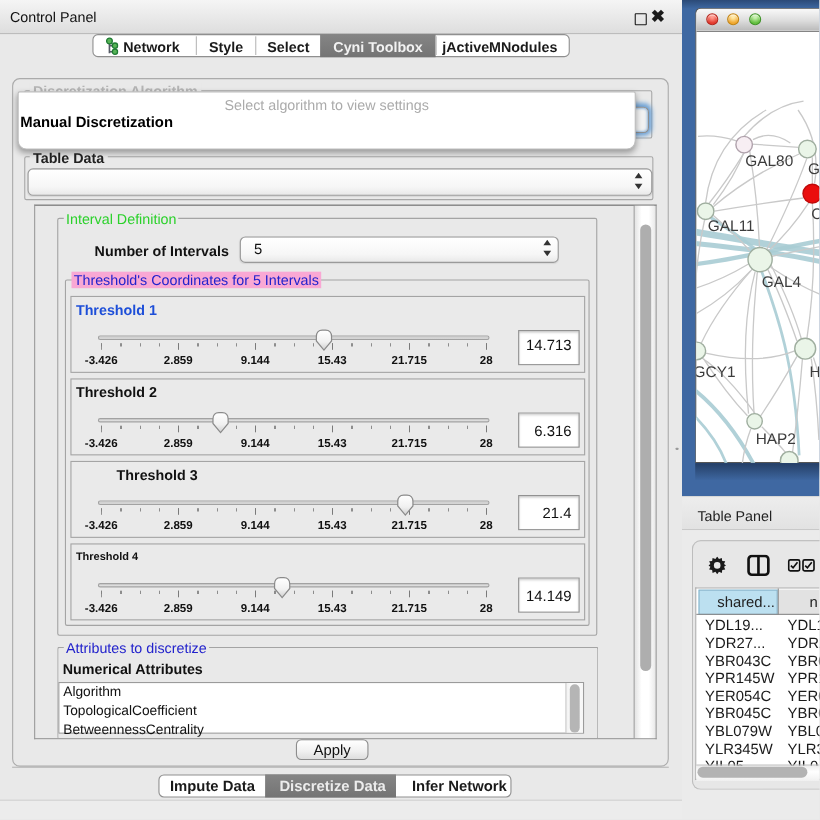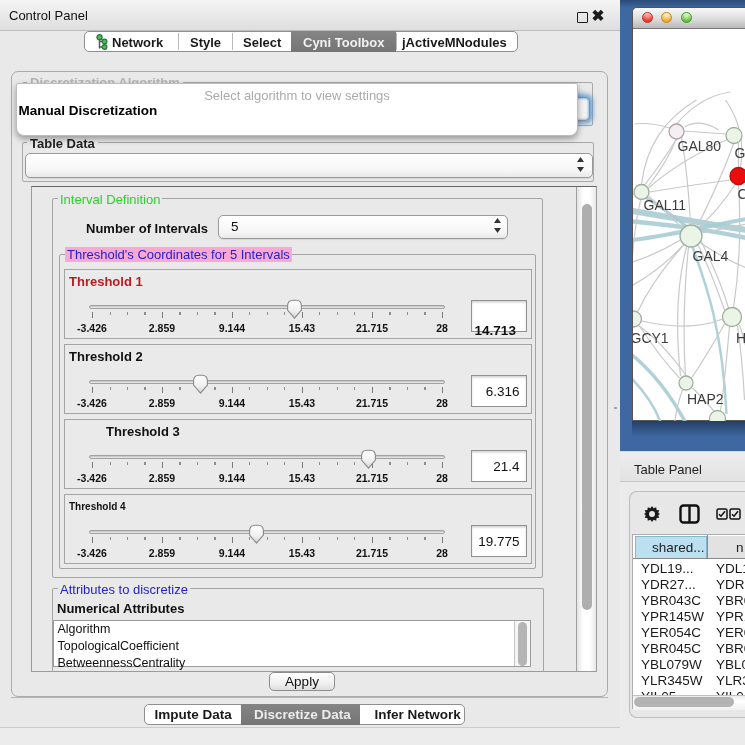--- a/index.html
+++ b/index.html
@@ -53,42 +53,42 @@
 <div class="a" style="left:86px;top:220.5px;font-size:13px;color:#111;font-weight:bold;white-space:nowrap;line-height:15px;">Number of Intervals</div>
 <div class="a combo" style="left:218px;top:214.5px;width:288px;height:22px;"></div>
 <div class="a" style="left:231px;top:219px;font-size:13.5px;color:#111;font-weight:normal;white-space:nowrap;line-height:15.5px;">5</div>
 <svg class="a" style="left:493px;top:218px" width="9" height="15" viewBox="0 0 9 15">
       <path d="M4.5 0 L8 5 L1 5 Z" fill="#333"></path>
       <path d="M4.5 15 L8 10 L1 10 Z" fill="#333"></path>
     </svg>
 <div class="a" style="left:58.5px;top:253.5px;width:477px;height:315.5px;border:1px solid #a4a4a4;border-radius:2px;box-sizing:border-box;"></div>
 <div class="a" style="left:65px;top:247px;font-size:13px;color:#2222cc;font-weight:normal;white-space:nowrap;line-height:15px;background:#f9a8d4;padding:0 2px;">Threshold's Coordinates for 5 Intervals</div>
 <div class="a" style="left:63.5px;top:268.5px;width:468.5px;height:70px;border:1px solid #a4a4a4;box-sizing:border-box;background:#eaeaea;"></div>
-<div class="a" style="left:69px;top:274px;font-size:13px;color:#b91c1c;font-weight:bold;white-space:nowrap;line-height:15px;">Threshold 1</div>
+<div class="a" style="left:69px;top:274px;font-size:13px;color:#1d4ed8;font-weight:bold;white-space:nowrap;line-height:15px;">Threshold 1</div>
 <div class="a" style="left:89px;top:304.5px;width:356px;height:4.5px;background:linear-gradient(#bdbdbd,#f0f0f0);border:1px solid #a2a2a2;border-radius:2.5px;box-sizing:border-box;"></div>
 <div class="a tick1" style="left:91.5px;top:311.5px;width:352px;height:3.5px;"></div>
 <div class="a tick2" style="left:91.5px;top:311.5px;width:352px;height:6.5px;"></div>
 <div class="a tlab" style="left:92px;top:322px;">-3.426</div>
 <div class="a tlab" style="left:162px;top:322px;">2.859</div>
 <div class="a tlab" style="left:232px;top:322px;">9.144</div>
 <div class="a tlab" style="left:302px;top:322px;">15.43</div>
 <div class="a tlab" style="left:372px;top:322px;">21.715</div>
 <div class="a tlab" style="left:442px;top:322px;">28</div>
 <svg class="a" style="left:285.5px;top:298.5px" width="17" height="21" viewBox="0 0 17 21">
       <defs>
         <linearGradient id="thg0" x1="0" y1="0" x2="0" y2="1">
           <stop offset="0" stop-color="#ffffff"></stop>
           <stop offset="0.6" stop-color="#f0f0f0"></stop>
           <stop offset="1" stop-color="#d0d0d0"></stop>
         </linearGradient>
       </defs>
       <path d="M1.6 7 Q1.6 1.2 7 1.2 L10 1.2 Q15.4 1.2 15.4 7 L15.4 11 L8.5 19.2 L1.6 11 Z" fill="url(#thg0)" stroke="#8a8a8a" stroke-width="1.1"></path>
     </svg>
 <div class="a" style="left:471px;top:300px;width:55.5px;height:32px;background:#fff;border:1px solid #919191;box-shadow:inset 0 1.5px 2px rgba(0,0,0,0.18);box-sizing:border-box;"></div>
-<div class="a" style="left:471px;top:323px;width:48.5px;font-size:13.5px;color:#111;font-weight:bold;white-space:nowrap;line-height:15.5px;text-align:center;padding-right:7px;">14.713</div>
+<div class="a" style="left:471px;top:306px;width:48.5px;font-size:13.5px;color:#111;font-weight:normal;white-space:nowrap;line-height:15.5px;text-align:right;padding-right:7px;">14.713</div>
 <div class="a" style="left:63.5px;top:343.5px;width:468.5px;height:70px;border:1px solid #a4a4a4;box-sizing:border-box;background:#eaeaea;"></div>
 <div class="a" style="left:69px;top:349px;font-size:13px;color:#111;font-weight:bold;white-space:nowrap;line-height:15px;">Threshold 2</div>
 <div class="a" style="left:89px;top:379.5px;width:356px;height:4.5px;background:linear-gradient(#bdbdbd,#f0f0f0);border:1px solid #a2a2a2;border-radius:2.5px;box-sizing:border-box;"></div>
 <div class="a tick1" style="left:91.5px;top:386.5px;width:352px;height:3.5px;"></div>
 <div class="a tick2" style="left:91.5px;top:386.5px;width:352px;height:6.5px;"></div>
 <div class="a tlab" style="left:92px;top:397px;">-3.426</div>
 <div class="a tlab" style="left:162px;top:397px;">2.859</div>
 <div class="a tlab" style="left:232px;top:397px;">9.144</div>
 <div class="a tlab" style="left:302px;top:397px;">15.43</div>
 <div class="a tlab" style="left:372px;top:397px;">21.715</div>
@@ -143,21 +143,21 @@
       <defs>
         <linearGradient id="thg3" x1="0" y1="0" x2="0" y2="1">
           <stop offset="0" stop-color="#ffffff"></stop>
           <stop offset="0.6" stop-color="#f0f0f0"></stop>
           <stop offset="1" stop-color="#d0d0d0"></stop>
         </linearGradient>
       </defs>
       <path d="M1.6 7 Q1.6 1.2 7 1.2 L10 1.2 Q15.4 1.2 15.4 7 L15.4 11 L8.5 19.2 L1.6 11 Z" fill="url(#thg3)" stroke="#8a8a8a" stroke-width="1.1"></path>
     </svg>
 <div class="a" style="left:471px;top:525px;width:55.5px;height:32px;background:#fff;border:1px solid #919191;box-shadow:inset 0 1.5px 2px rgba(0,0,0,0.18);box-sizing:border-box;"></div>
-<div class="a" style="left:471px;top:534px;width:48.5px;font-size:13.5px;color:#111;font-weight:normal;white-space:nowrap;line-height:15.5px;text-align:right;padding-right:7px;">19.775</div>
+<div class="a" style="left:471px;top:534px;width:48.5px;font-size:13.5px;color:#111;font-weight:normal;white-space:nowrap;line-height:15.5px;text-align:right;padding-right:7px;">14.149</div>
 <div class="a" style="left:52px;top:588px;width:491.5px;height:84px;border:1px solid #a4a4a4;border-radius:2px;border-bottom:none;box-sizing:border-box;"></div>
 <div class="a" style="left:58px;top:582px;font-size:13px;color:#2222cc;font-weight:normal;white-space:nowrap;line-height:15px;background:#e9e9e9;padding:0 2px;">Attributes to discretize</div>
 <div class="a" style="left:57px;top:600.5px;font-size:13px;color:#111;font-weight:bold;white-space:nowrap;line-height:15px;">Numerical Attributes</div>
 <div class="a" style="left:52.5px;top:619.5px;width:478px;height:47.5px;background:#fff;border:1px solid #9b9b9b;box-sizing:border-box;"></div>
 <div class="a" style="left:57.5px;top:621.5px;font-size:12.5px;color:#111;font-weight:normal;white-space:nowrap;line-height:14.5px;">Algorithm</div>
 <div class="a" style="left:57.5px;top:638.5px;font-size:12.5px;color:#111;font-weight:normal;white-space:nowrap;line-height:14.5px;">TopologicalCoefficient</div>
 <div class="a" style="left:57.5px;top:655.5px;font-size:12.5px;color:#111;font-weight:normal;white-space:nowrap;line-height:14.5px;">BetweennessCentrality</div>
 <div class="a" style="left:514px;top:620.5px;width:15.5px;height:45.5px;background:linear-gradient(90deg,#f2f2f2,#ffffff 40%,#f6f6f6);border-left:1px solid #c6c6c6;box-sizing:border-box;"></div>
 <div class="a" style="left:517.5px;top:621.5px;width:9.5px;height:44px;background:#b5b5b5;border-radius:5px;"></div>
 <div class="a" style="left:269px;top:671.5px;width:66px;height:19px;background:linear-gradient(#ffffff,#f0f0f0 60%,#dedede);border:1px solid #8d8d8d;border-radius:5px;box-sizing:border-box;text-align:center;font-size:13.5px;color:#111;line-height:17px;">Apply</div>

